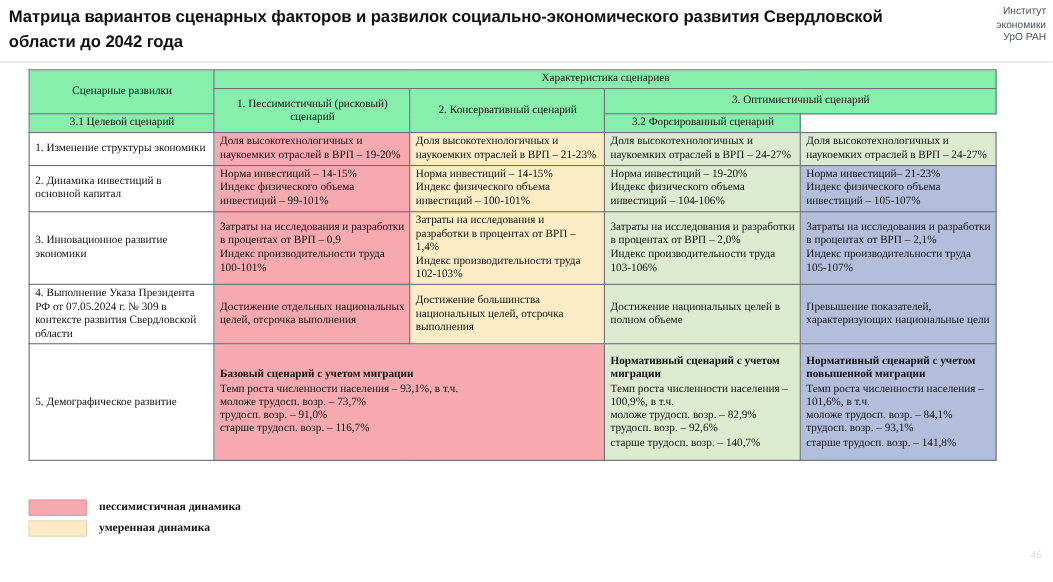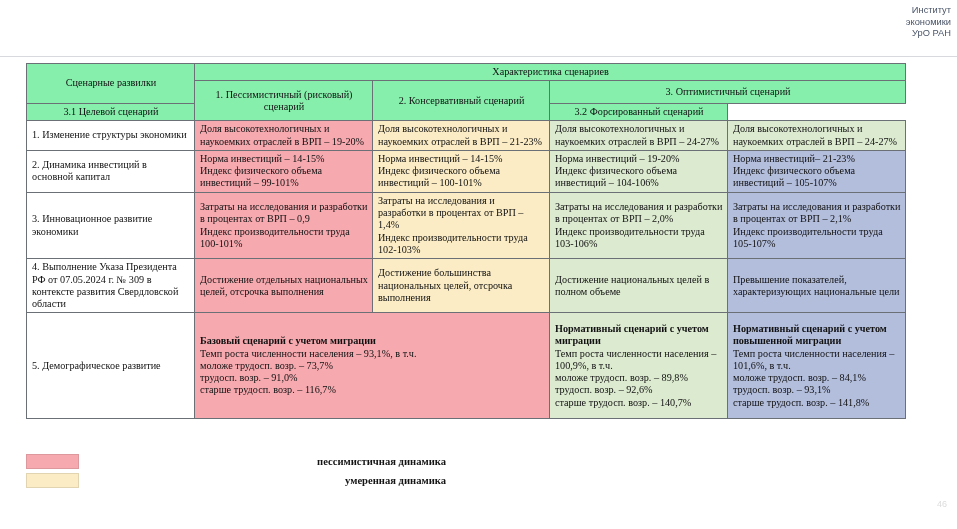--- a/index.html
+++ b/index.html
@@ -72,21 +72,21 @@
   .c-pess{ background:#f6aab0;margin-left:36px; }
   .c-mod { background:#fbecc5; }
   .c-int { background:#dcead0;margin-top:48px; }
   .c-for { background:#b3bedd; }
 
   
   #legend{
     position:absolute; left:26px; top:452px; width:420px;
   }
   .legrow{
-    display:flex; align-items:center; height:19px;justify-content:space-between;
+    display:flex; align-items:center; height:19px;
   }
   .swatch{
     width:51px; height:13px; margin-right:11px;
     border:1px solid rgba(0,0,0,0.10);
     flex:none;
   }
   .legtext{
     font-family:"Liberation Serif", serif;
     font-size:10.6px;
     color:#141414;
@@ -96,20 +96,21 @@
     position:absolute; right:10px; bottom:20px;
     font-family:"Liberation Sans", sans-serif;
     font-size:9px;
     color:#dcdcdc;
   }
 </style>
 </head>
 <body>
 
 <div id="header">
+  <div id="title">Матрица вариантов сценарных факторов и развилок социально-экономического развития Свердловской области до 2042 года</div>
   <div id="logo">
     <div>Институт</div>
     <div>экономики</div>
     <div>УрО РАН</div>
   </div>
 </div>
 <div id="headrule"></div>
 
 <div id="tablewrap">
   <table class="matrix">
@@ -215,21 +216,21 @@
         <td class="cell c-pess" colspan="2">
           <span class="ln bold">Базовый сценарий с учетом миграции</span>
           <span class="ln">Темп роста численности населения – 93,1%, в т.ч.</span>
           <span class="ln">моложе трудосп. возр. – 73,7%</span>
           <span class="ln">трудосп. возр. – 91,0%</span>
           <span class="ln">старше трудосп. возр. – 116,7%</span>
         </td>
         <td class="cell c-int">
           <span class="ln bold">Нормативный сценарий с учетом миграции</span>
           <span class="ln">Темп роста численности населения – 100,9%, в т.ч.</span>
-          <span class="ln">моложе трудосп. возр. – 89,8%</span>
+          <span class="ln">моложе трудосп. возр. – 82,9%</span>
           <span class="ln">трудосп. возр. – 92,6%</span>
           <span class="ln">старше трудосп. возр. – 140,7%</span>
         </td>
         <td class="cell c-for">
           <span class="ln bold">Нормативный сценарий с учетом повышенной миграции</span>
           <span class="ln">Темп роста численности населения – 101,6%, в т.ч.</span>
           <span class="ln">моложе трудосп. возр. – 84,1%</span>
           <span class="ln">трудосп. возр. – 93,1%</span>
           <span class="ln">старше трудосп. возр. – 141,8%</span>
         </td>

